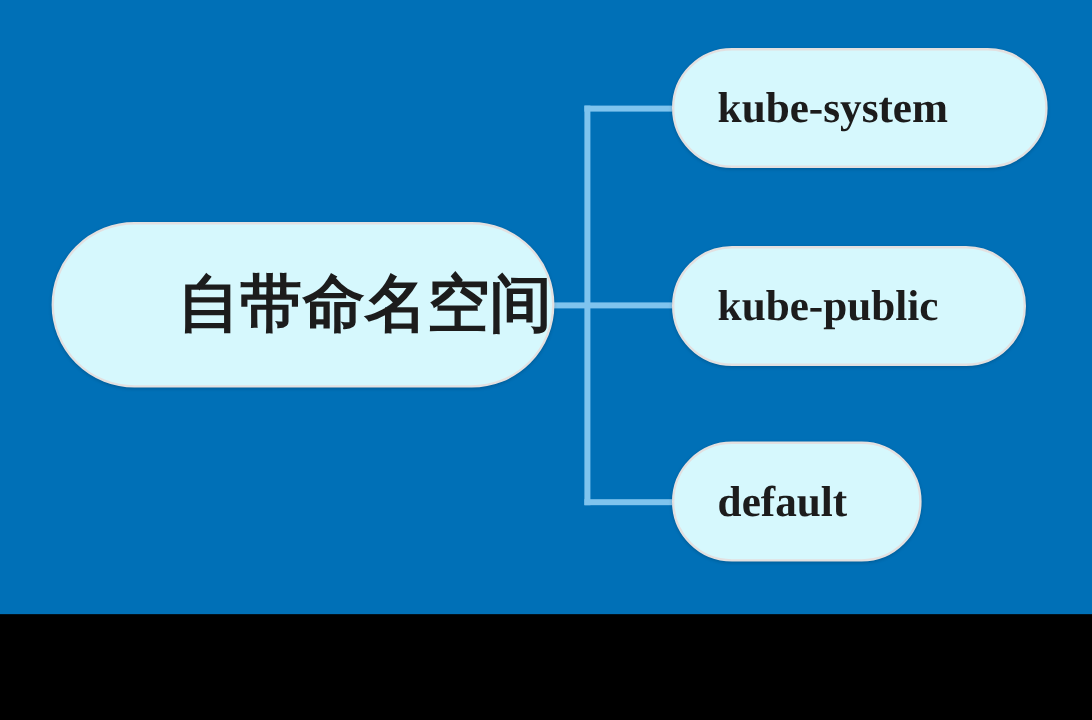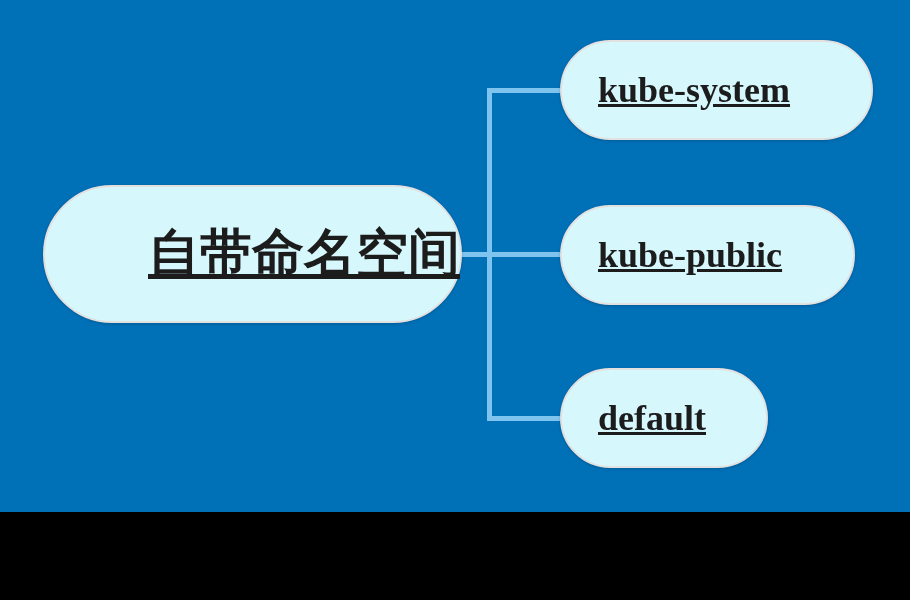--- a/index.html
+++ b/index.html
@@ -59,21 +59,20 @@
     padding-left: 36px;
     font-family: "Liberation Serif", serif;
     font-weight: bold;
     font-size: 36px;
   }
   .node-child-0 { left: 560px; top: 40px;  width: 313px; }
   .node-child-1 { left: 560px; top: 205px; width: 295px; }
   .node-child-2 { left: 560px; top: 368px; width: 208px; }
   .node-label {
     white-space: nowrap;
-    text-decoration: underline;
   }
   
   .footer-bar {
     position: absolute;
     left: 0; top: 512px;
     width: 910px;
     height: 88px;
     background: #000000;
   }
 </style>

